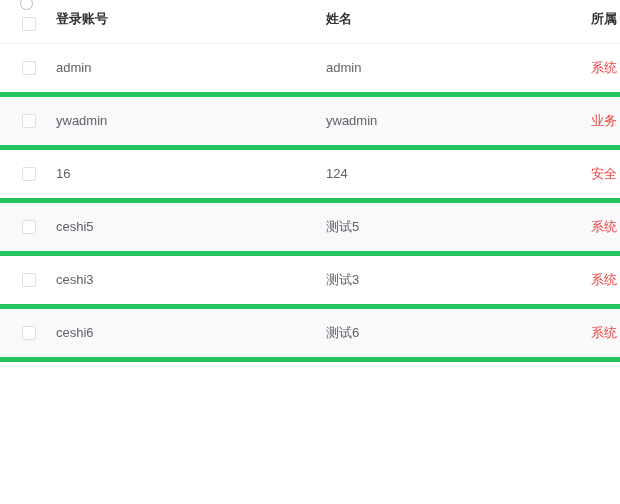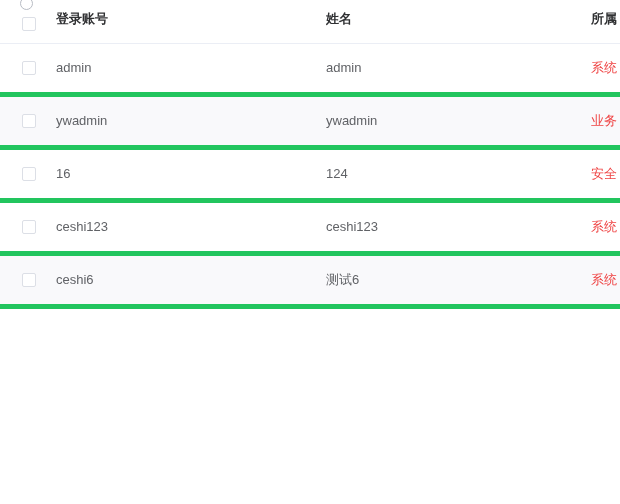--- a/index.html
+++ b/index.html
@@ -118,24 +118,30 @@
         <td>ywadmin</td>
         <td>ywadmin</td>
         <td class="cell-dept">业务</td>
       </tr>
       <tr>
         <td class="col-check"><span class="checkbox"></span></td>
         <td>16</td>
         <td>124</td>
         <td class="cell-dept">安全</td>
       </tr>
+      <tr class="alt">
+        <td class="col-check"><span class="checkbox"></span></td>
+        <td>ceshi5</td>
+        <td>测试5</td>
+        <td class="cell-dept">系统</td>
+      </tr>
       <tr>
         <td class="col-check"><span class="checkbox"></span></td>
-        <td>ceshi123</td>
-        <td>ceshi123</td>
+        <td>ceshi3</td>
+        <td>测试3</td>
         <td class="cell-dept">系统</td>
       </tr>
       <tr class="alt">
         <td class="col-check"><span class="checkbox"></span></td>
         <td>ceshi6</td>
         <td>测试6</td>
         <td class="cell-dept">系统</td>
       </tr>
     </tbody>
 </table>

